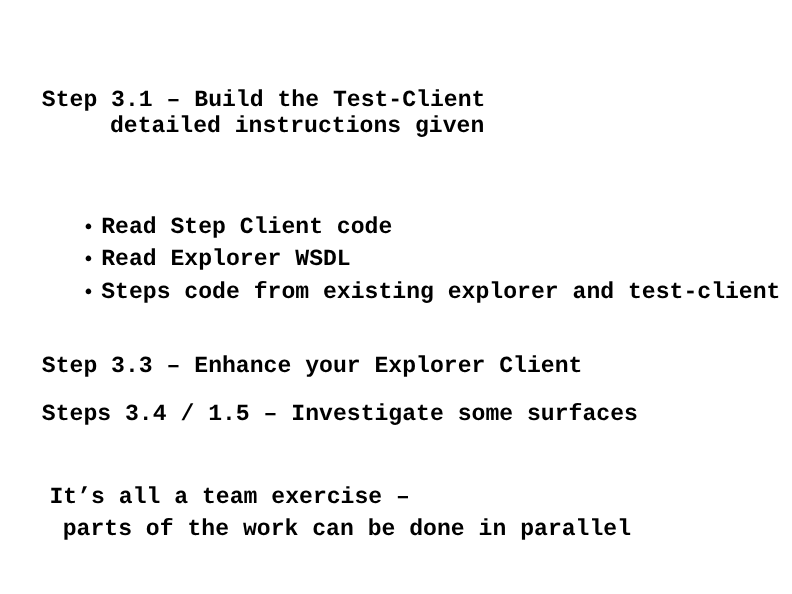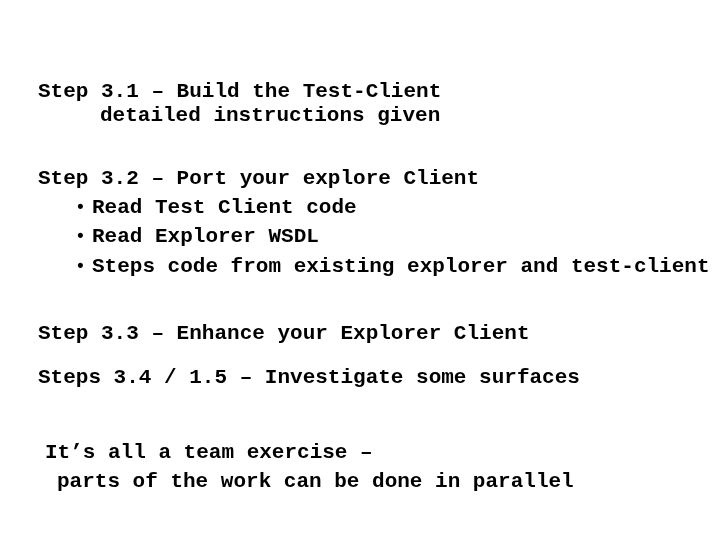--- a/index.html
+++ b/index.html
@@ -40,25 +40,24 @@
 </style>
 </head>
 <body>
 
 <div class="slide">
 
   <div class="line" style="left:38px; top:80px">Step 3.1 – Build the Test-Client</div>
 
   <div class="line" style="left:100px; top:104px">detailed instructions given</div>
 
-  <div class="line" style="left:38px; top:167px">Step 3.2 – Port your explore Client</div>
 
   <div class="line bullet-line" style="left:75px; top:196px">
     <span class="bullet-glyph">•</span>
-    <span>Read Test Client code</span>
+    <span>Read Step Client code</span>
   </div>
 
   <div class="line bullet-line" style="left:75px; top:225px">
     <span class="bullet-glyph">•</span>
     <span>Read Explorer WSDL</span>
   </div>
 
   <div class="line bullet-line" style="left:75px; top:255px">
     <span class="bullet-glyph">•</span>
     <span>Steps code from existing explorer and test-client</span>

